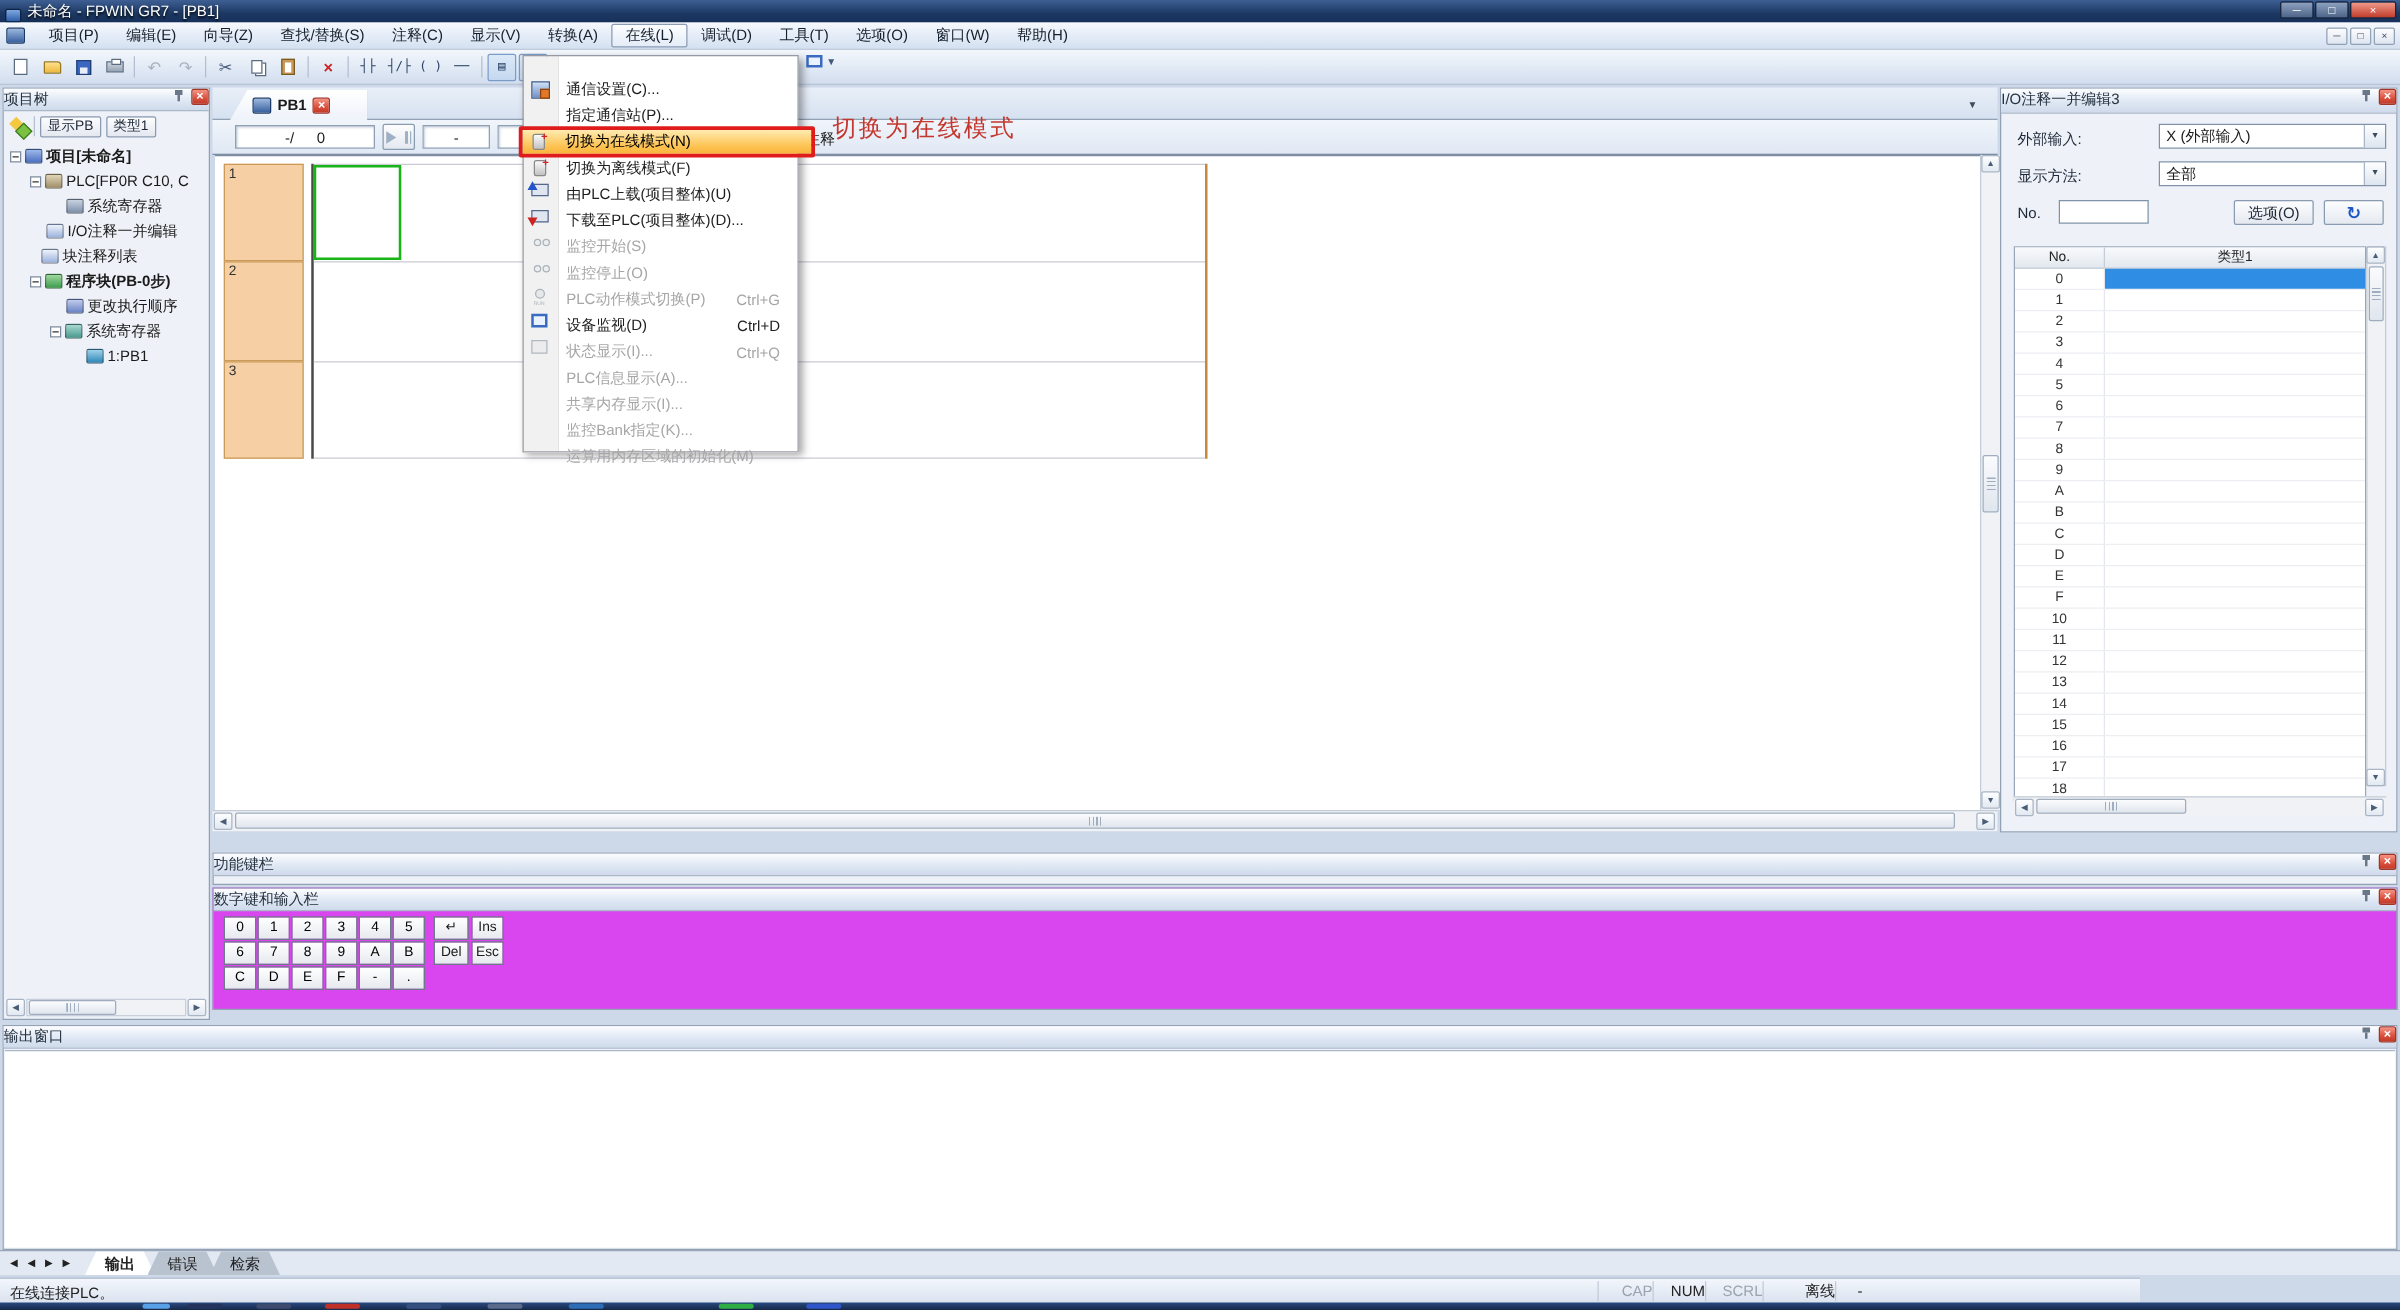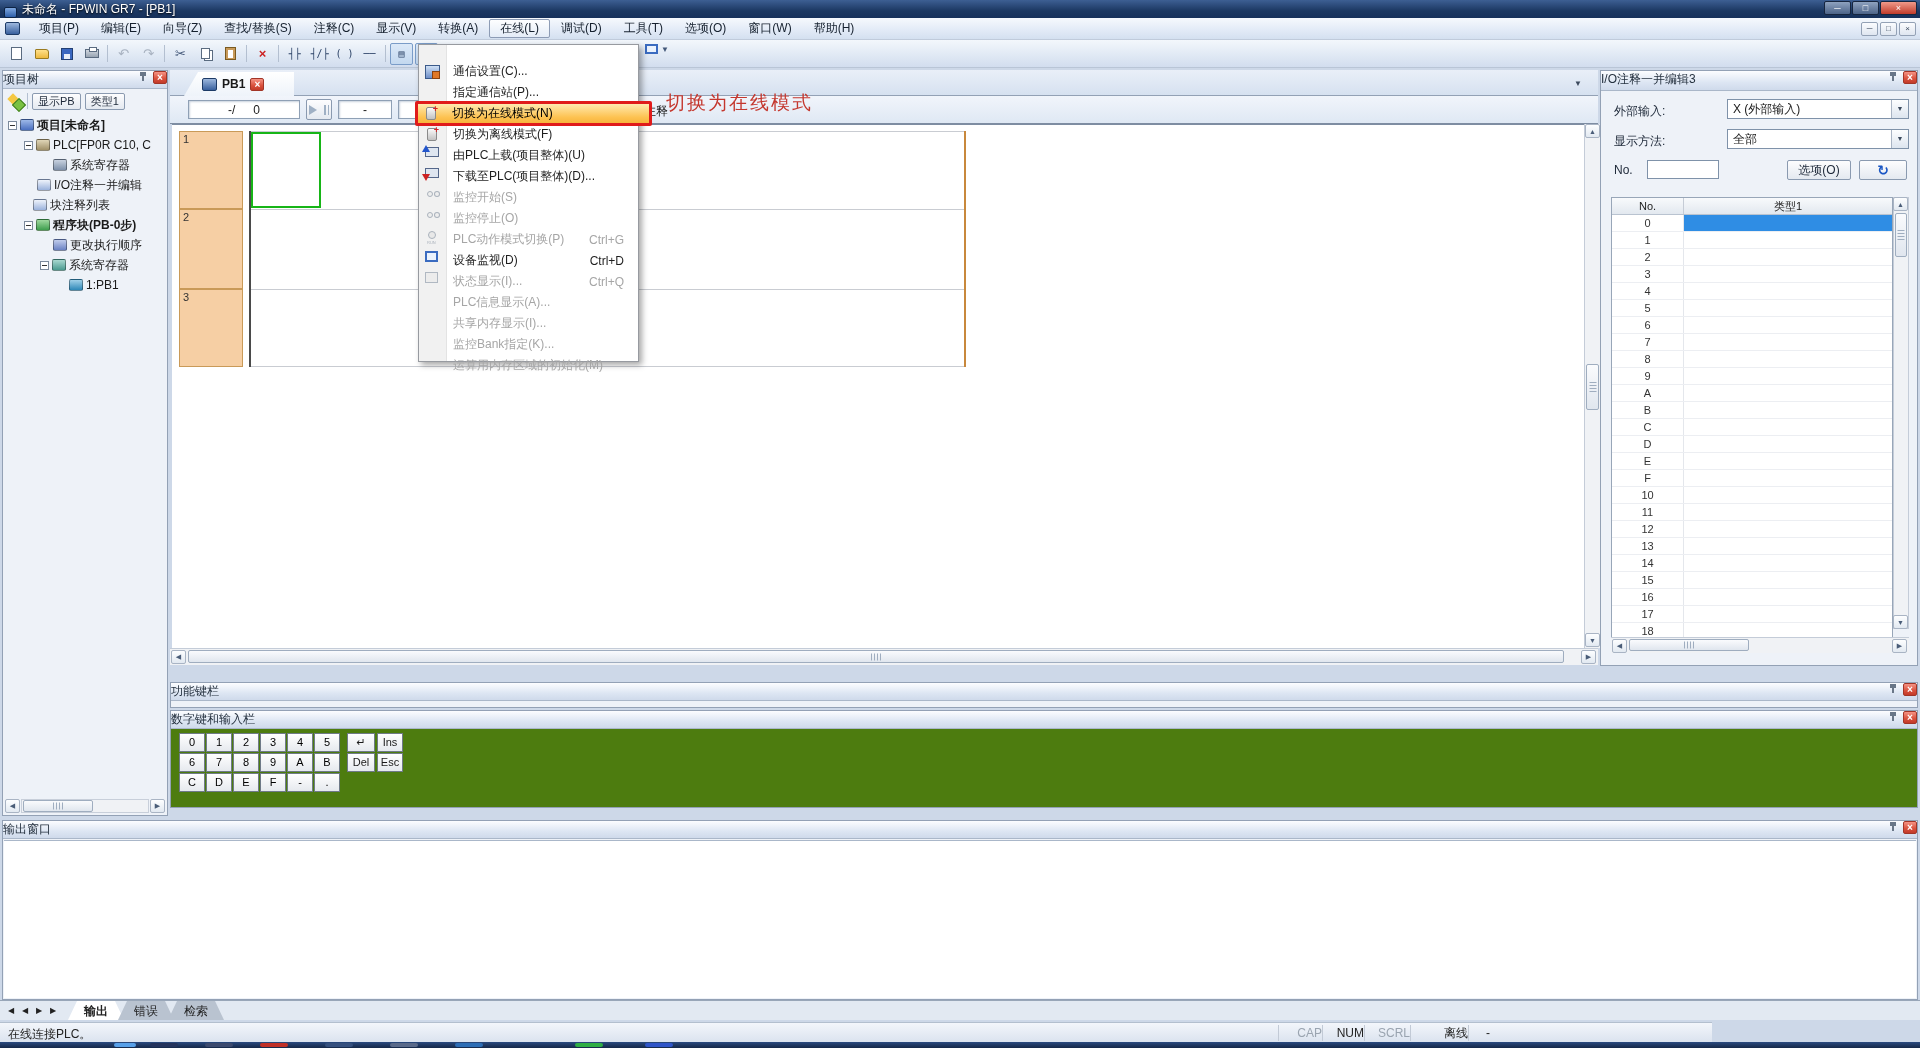--- a/index.html
+++ b/index.html
@@ -134,21 +134,21 @@
   .thno { width:72px; border-right:1px solid #c5ccd6; }
   .thtype { flex:1; }
   .io-row { display:flex; height:17px; border-bottom:1px solid #eceef2; }
   .cno { width:72px; text-align:center; font-size:11px; line-height:16px; color:#333; border-right:1px solid #e4e7ec; }
   .ctype { flex:1; }
   .ctype.sel { background:#2f8de4; }
   .iovs { position:absolute; left:292px; top:126px; width:16px; height:432px; background:#f0f2f5; border:1px solid #c4ccd8; }
 
   
   .fkeypanel { left:170px; top:682px; width:1748px; height:26px; background:#eef2f8; border:1px solid #93a1b5; }
-  .numpanel { left:170px; top:710px; width:1748px; height:98px; background:#4d7c0f; border:1px solid #93a1b5; }
+  .numpanel { left:170px; top:710px; width:1748px; height:98px; background:#d946ef; border:1px solid #93a1b5; }
   .keys { position:absolute; left:8px; top:22px; display:grid; grid-template-columns:repeat(6,26px); grid-auto-rows:19px; gap:1px; }
   .key { border:1px solid #6f7a88; background:linear-gradient(#ffffff,#e6e9ee); text-align:center; font-size:11px; line-height:17px; color:#000; }
   .akey { position:absolute; height:19px; border:1px solid #6f7a88; background:linear-gradient(#ffffff,#e6e9ee); text-align:center; font-size:11px; line-height:17px; }
 
   
   .outpanel { left:2px; top:820px; width:1916px; height:180px; background:#eef2f8; border:1px solid #93a1b5; }
   .outbody { position:absolute; left:1px; top:19px; width:1912px; height:158px; background:#fff; border-top:1px solid #aab7c9; }
   .tabrow { left:0; top:1000px; width:1920px; height:20px; background:#e2e9f2; border-top:1px solid #98a6b8; display:flex; align-items:flex-start; }
   .navbtn { width:14px; height:16px; margin-top:2px; font-size:8px; color:#222; text-align:center; line-height:16px; }
   .dtab { height:19px; padding:2px 16px 0; clip-path:polygon(9px 0,calc(100% - 9px) 0,100% 100%,0 100%);

